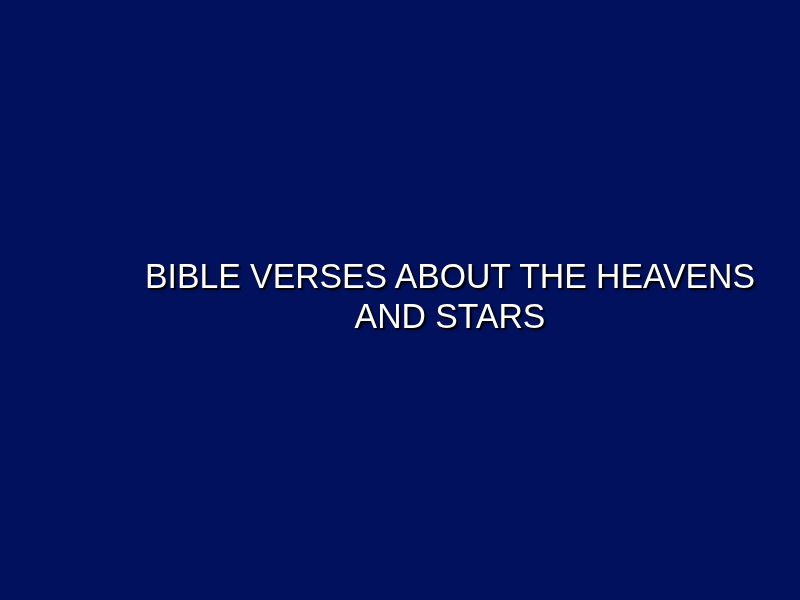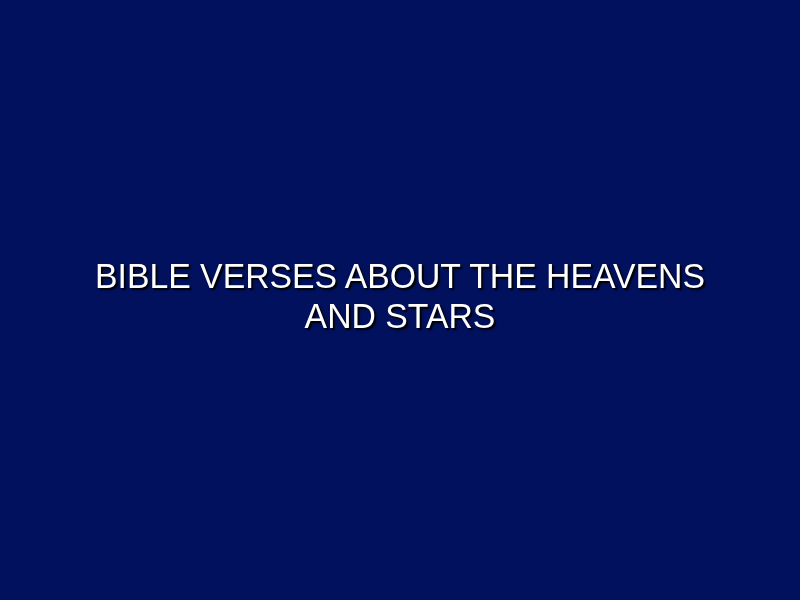--- a/index.html
+++ b/index.html
@@ -49,21 +49,21 @@
     text-shadow:
       2px 2px 0px rgba(0, 0, 0, 0.78),
       2px 2px 3px rgba(0, 0, 0, 0.55);
     white-space: normal;
     word-break: normal;
   }
 </style>
 </head>
 <body>
 
-<div id="title-card" style="background-color: rgb(1, 17, 94);">
+<div id="title-card" style="background-color: rgb(1, 17, 94); justify-content: flex-end;">
 
   <div id="title-block">
 
     <h1 id="title-text" style="color: rgb(255, 255, 255);">BIBLE VERSES ABOUT THE HEAVENS AND STARS</h1>
 
   </div>
 
 </div>
 
 </body></html>

